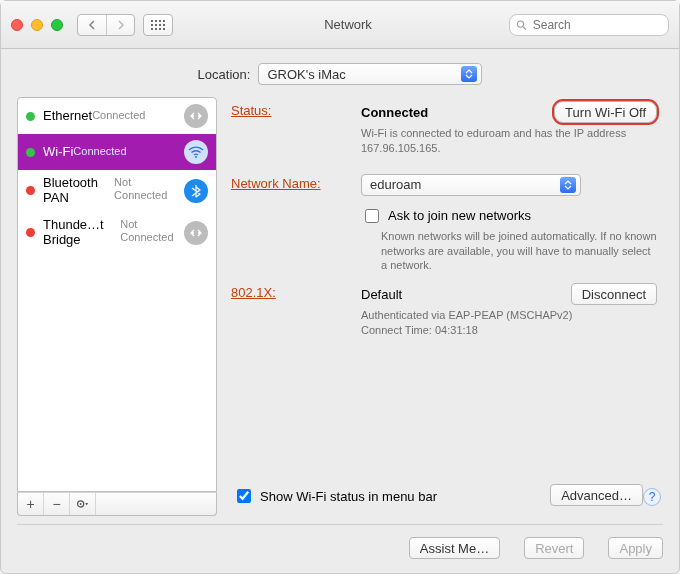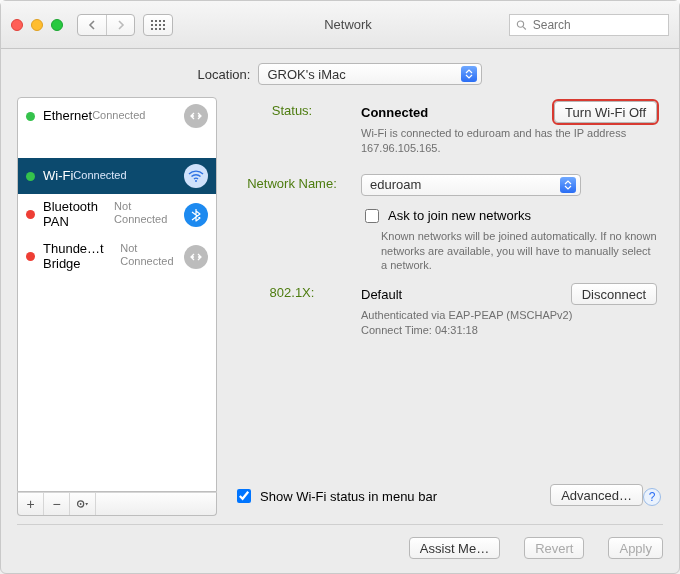--- a/index.html
+++ b/index.html
@@ -49,21 +49,21 @@
   .tb-grid {
     width:30px;height:22px;border:1px solid #b8b8b8;border-radius:4px;
     background:linear-gradient(#fff,#f3f3f3);display:flex;align-items:center;justify-content:center;
   }
   .tb-title {
     position:absolute; left:16px; right:0; text-align:center; font-size:13px;
     color:#4a4a4a; pointer-events:none;
   }
   .searchwrap {
     margin-left:auto; height:22px; width:160px; border:1px solid #c8c8c8;
-    border-radius:0; background:#fff; display:flex; align-items:center;
+    border-radius:8px; background:#fff; display:flex; align-items:center;
     padding:0 6px; gap:4px; color:#9b9b9b;
   }
   .searchwrap input { border:none; outline:none; font-size:12px; width:100%; color:#333;}
   .locrow {
     display:flex; align-items:center; justify-content:center; gap:8px;
     padding:14px 0 12px;
   }
   .locrow label { color:#333; }
   .select {
     height:22px; border:1px solid #b8b8b8; border-radius:4px;
@@ -81,21 +81,21 @@
   .sidebar {
     width:200px; display:flex; flex-direction:column;
   }
   .list {
     flex:1; border:1px solid #bdbdbd; border-radius:4px 4px 0 0; background:#fff; overflow:hidden;
   }
   .row {
     display:flex; align-items:center; padding:6px 8px; gap:8px;
     border-bottom:0;
   }
-  .row.selected { background:#0c4a6e; color:#fff;margin-top:24px; }
+  .row.selected { background:#a21caf; color:#fff; }
   .dot { width:9px;height:9px;border-radius:50%; flex:none; }
   .dot.green{background:#35c24c;}
   .dot.red{background:#ee3e35;}
   .row .txt { flex:1; display:flex; flex-direction:row; line-height:1.15;}
   .row .name{font-size:13px;}
   .row .sub{font-size:11px;color:#8b8b8b;}
   .row.selected .sub{color:#dbe7fb;}
   .iconcircle{
     width:24px;height:24px;border-radius:50%;flex:none;
     display:flex;align-items:center;justify-content:center;color:#fff;font-size:12px;
@@ -114,30 +114,30 @@
     width:26px;height:100%;border:none;background:transparent;
     border-right:1px solid #d6d6d6;font-size:14px;color:#555;display:flex;align-items:center;justify-content:center;
   }
   .main {
     flex:1; display:flex; flex-direction:column;
   }
   .panel {
     flex:1; padding:4px 6px 0 0;
   }
   .fr { display:flex; align-items:flex-start; margin-bottom:10px; }
-  .fr .lab { width:130px; text-align:center; padding-right:8px; color:#4d7c0f; padding-top:2px;}
+  .fr .lab { width:130px; text-align:left; padding-right:8px; color:#c2410c; padding-top:2px;text-decoration:underline;}
   .fr .val { flex:1; }
   .status-line{display:flex;align-items:center;gap:10px;}
   .status-line b{font-weight:600;}
   .btn {
     height:22px;border:1px solid #b8b8b8;border-radius:4px;
     background:linear-gradient(#fff,#f2f2f2);padding:0 10px;font-size:13px;color:#333;
   }
   .btn:disabled{color:#aaa;}
-  .highlight-red{outline:2px solid #d83a31;outline-offset:0;}
+  .highlight-red{outline:2px solid #d83a31;outline-offset:0;border-radius:9px;}
   .desc{font-size:11px;color:#6f6f6f;line-height:1.35;margin-top:3px;max-width:280px;}
   .chk{display:flex;align-items:center;gap:6px;}
   .chk input{width:14px;height:14px;}
   .foot-main{
     display:flex;align-items:flex-end;padding:6px 2px 10px;gap:0;
   }
   .foot-main .spacer{flex:1;}
   .help{
     width:18px;height:18px;border-radius:50%;border:1px solid #9bbce7;
     background:#eaf2fd;color:#2a6df4;font-size:12px;display:flex;

